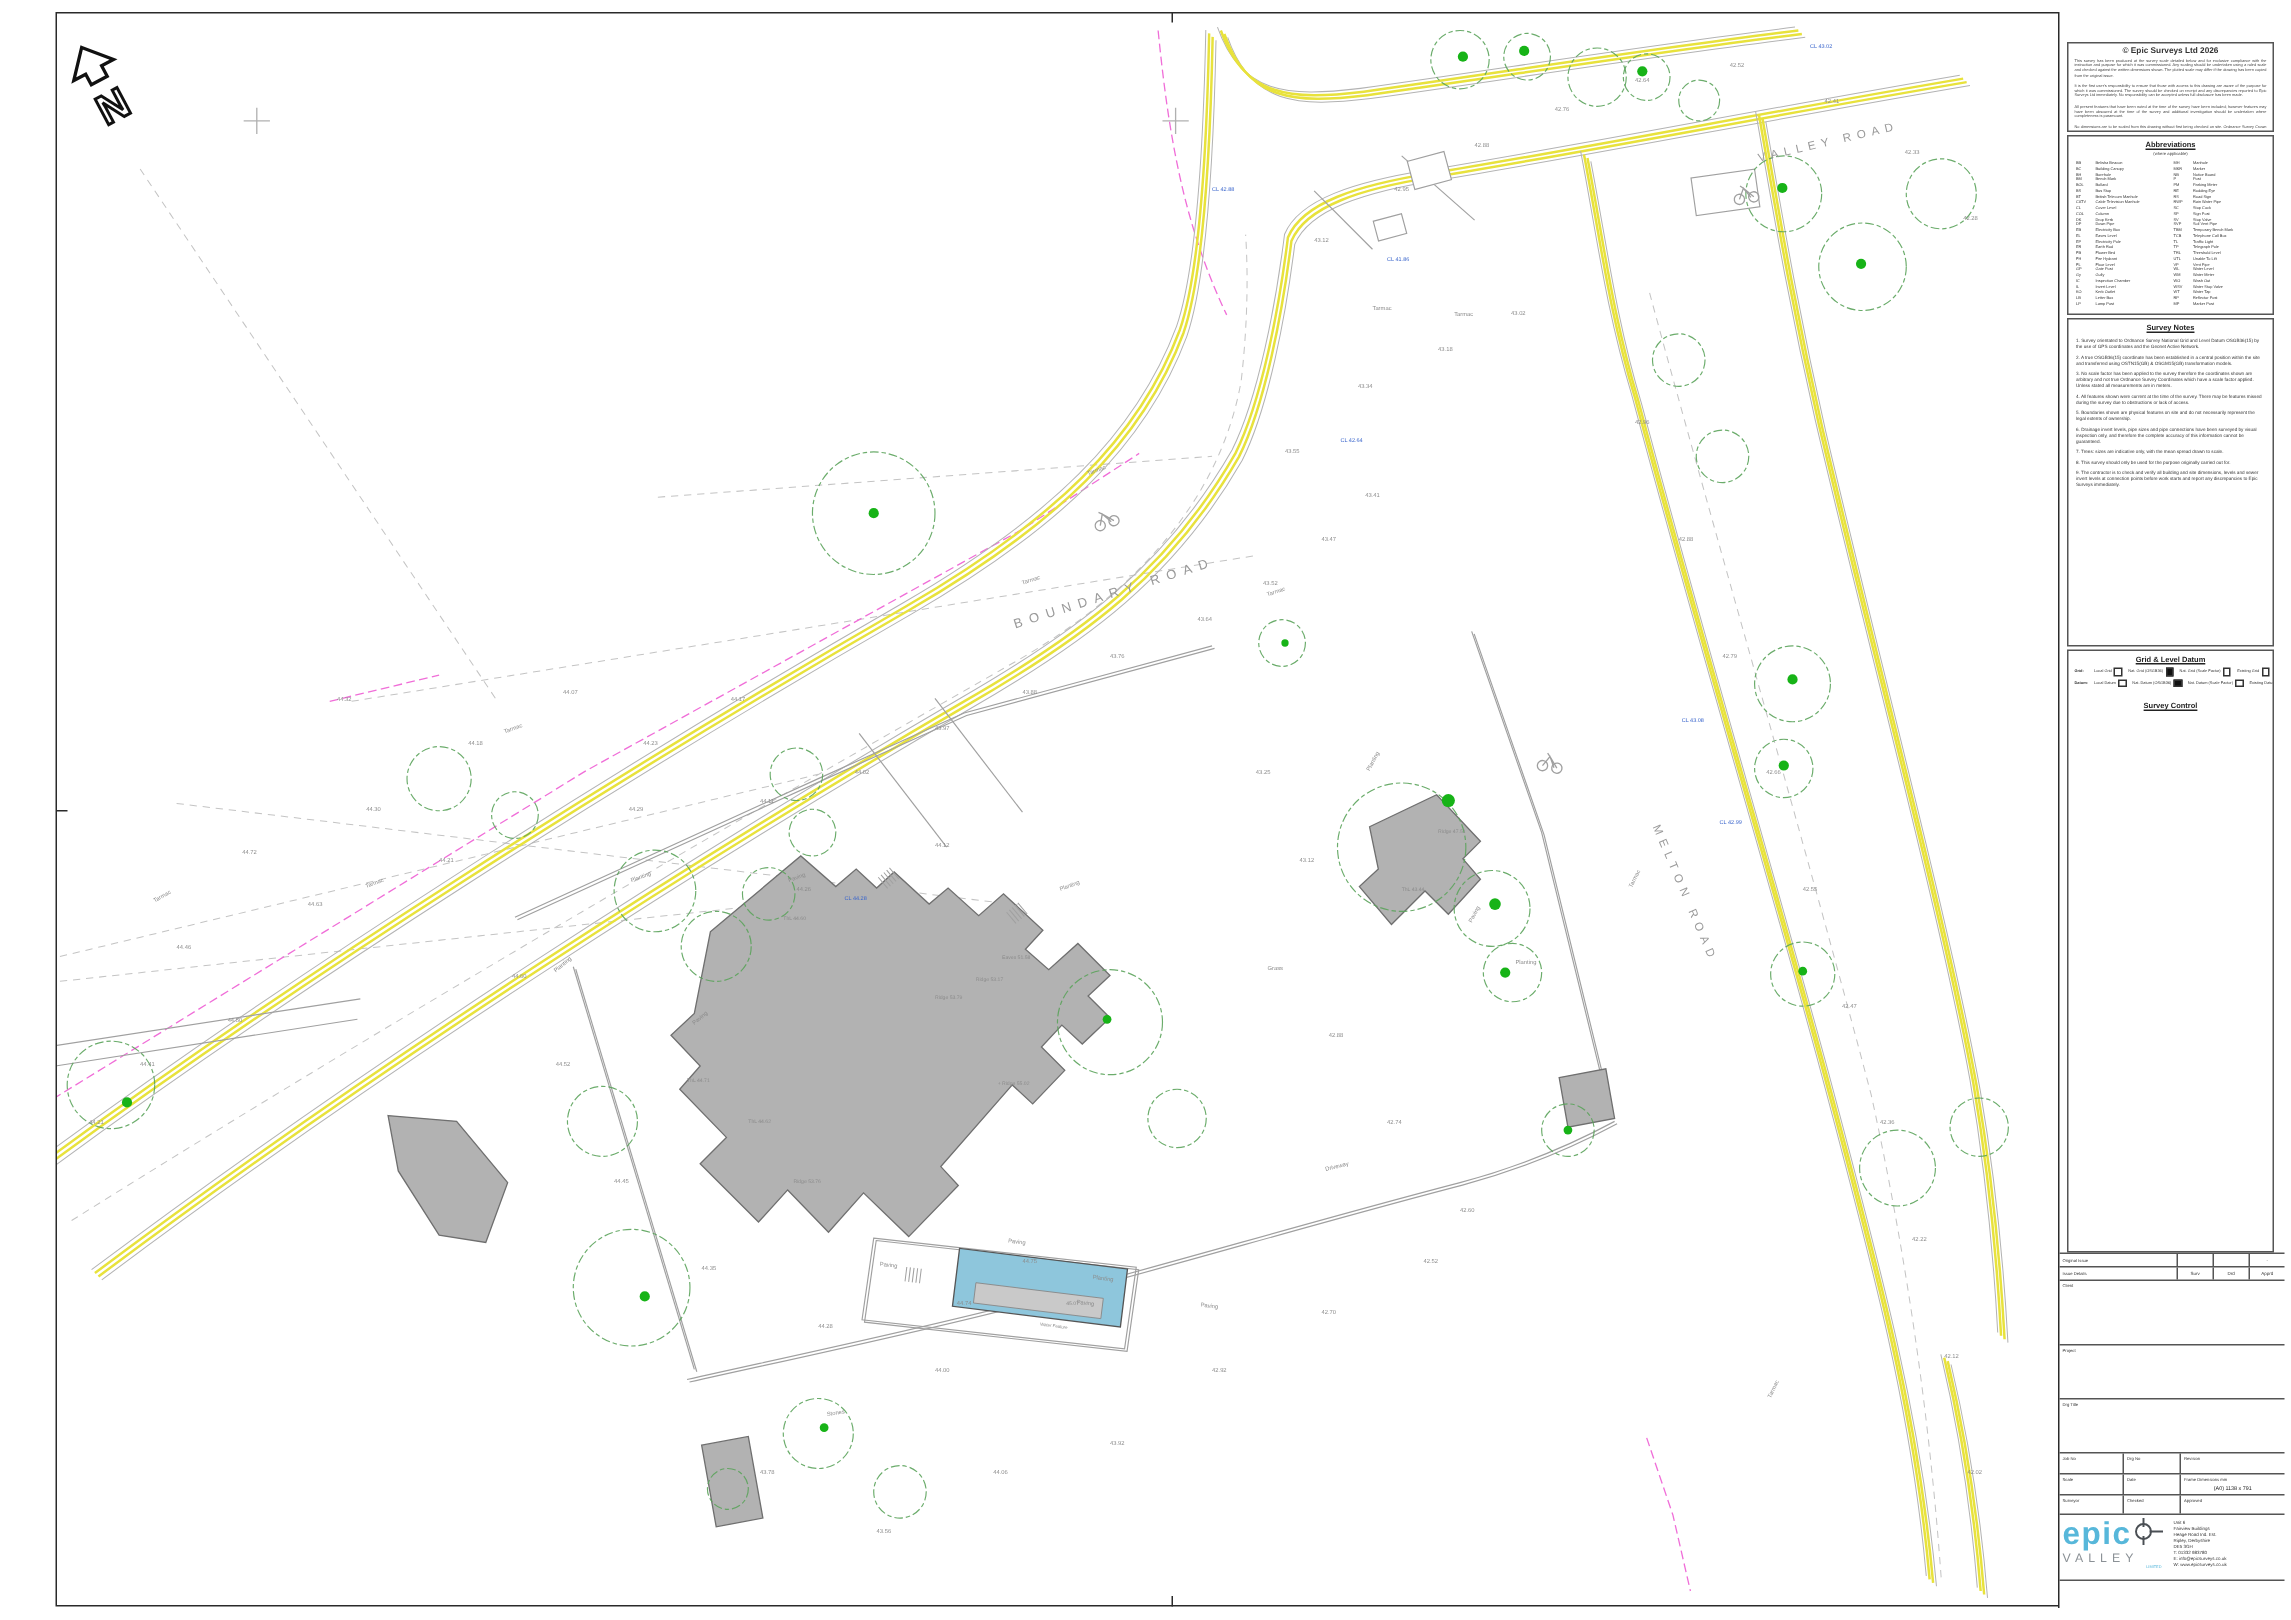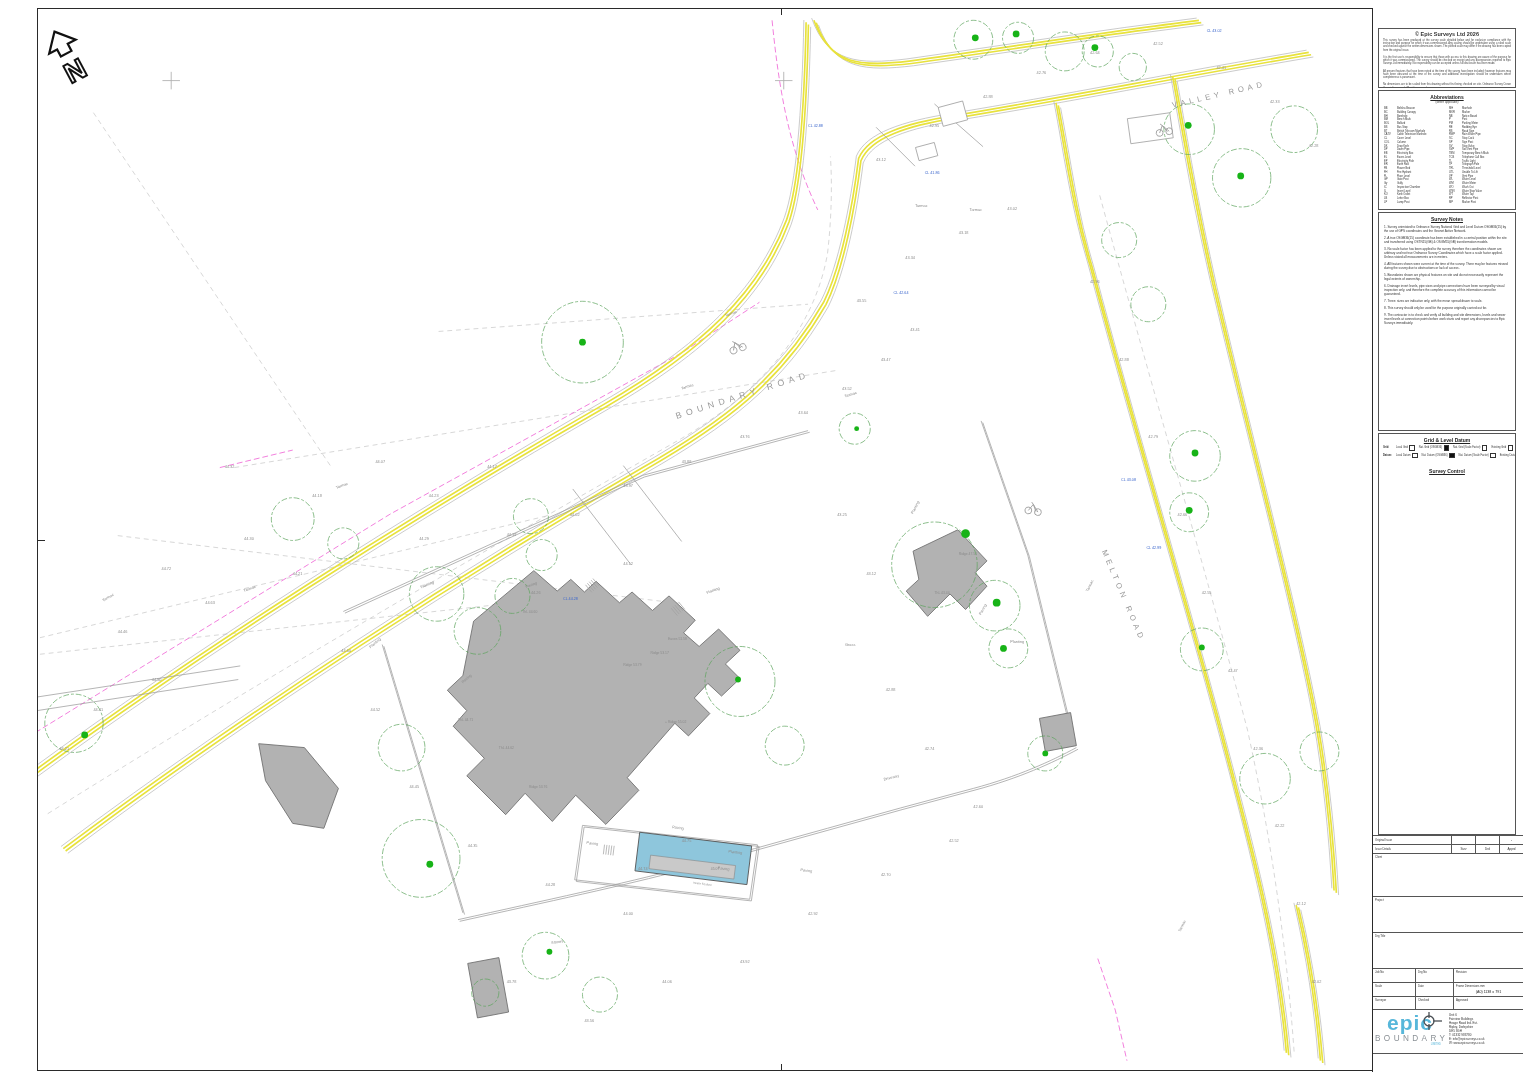--- a/index.html
+++ b/index.html
@@ -32,21 +32,21 @@
   .cb.on{background:#111;}
   .schead{margin-top:10px;}
   
   .tb{position:absolute;left:0;width:150px;border-top:0.8px solid #555;box-sizing:border-box;}
   .tb .cell{position:absolute;top:0;bottom:0;border-left:0.8px solid #555;box-sizing:border-box;}
   .lab{font-size:2.8px;color:#333;padding:1px 0 0 2px;}
   .cen{display:flex;align-items:center;justify-content:center;font-size:3px;color:#333;}
   .val{font-size:3.6px;color:#222;text-align:center;margin-top:2px;}
   .logo-wrap{position:absolute;left:2px;top:4px;width:70px;}
   .logo-epic{font-size:21px;font-weight:bold;color:#57b7da;letter-spacing:1px;line-height:0.9;
-             font-family:"Liberation Sans",sans-serif;position:relative;text-align:center;}
+             font-family:"Liberation Sans",sans-serif;position:relative;}
   .logo-cross{position:absolute;left:46px;top:-4px;}
   .logo-surveys{font-size:8.2px;color:#8b9196;letter-spacing:3.4px;margin-top:1px;}
   .logo-ltd{font-size:2.6px;color:#57b7da;text-align:right;margin-right:4px;}
   .addr{position:absolute;left:76px;top:3px;width:70px;font-size:3px;line-height:1.35;color:#333;}
   .addr div{white-space:nowrap;}
 </style>
 </head>
 <body>
 
 <div>
@@ -688,21 +688,21 @@
       <div class="logo-wrap">
         <div class="logo-epic">
           <span>epic</span>
           <svg class="logo-cross" width="22" height="22" viewBox="0 0 22 22">
             <circle cx="8" cy="11" r="5" fill="none" stroke="#4a4f54" stroke-width="1.3"></circle>
             <line x1="8" y1="2" x2="8" y2="8" stroke="#4a4f54" stroke-width="1.3"></line>
             <line x1="8" y1="14" x2="8" y2="20" stroke="#4a4f54" stroke-width="1.3"></line>
             <line x1="12" y1="11" x2="21" y2="11" stroke="#4a4f54" stroke-width="1.3"></line>
           </svg>
         </div>
-        <div class="logo-surveys">BOUNDARY</div>
+        <div class="logo-surveys">VALLEY</div>
         <div class="logo-ltd">LIMITED</div>
       </div>
       <div class="addr" id="addrBlock">
           <div>Unit 6</div>
           <div>Fairview Buildings</div>
           <div>Heage Road Ind. Est.</div>
           <div>Ripley, Derbyshire</div>
           <div>DE5 3GH</div>
           <div>T: 01332 983780</div>
           <div>E: info@epicsurveys.co.uk</div>

